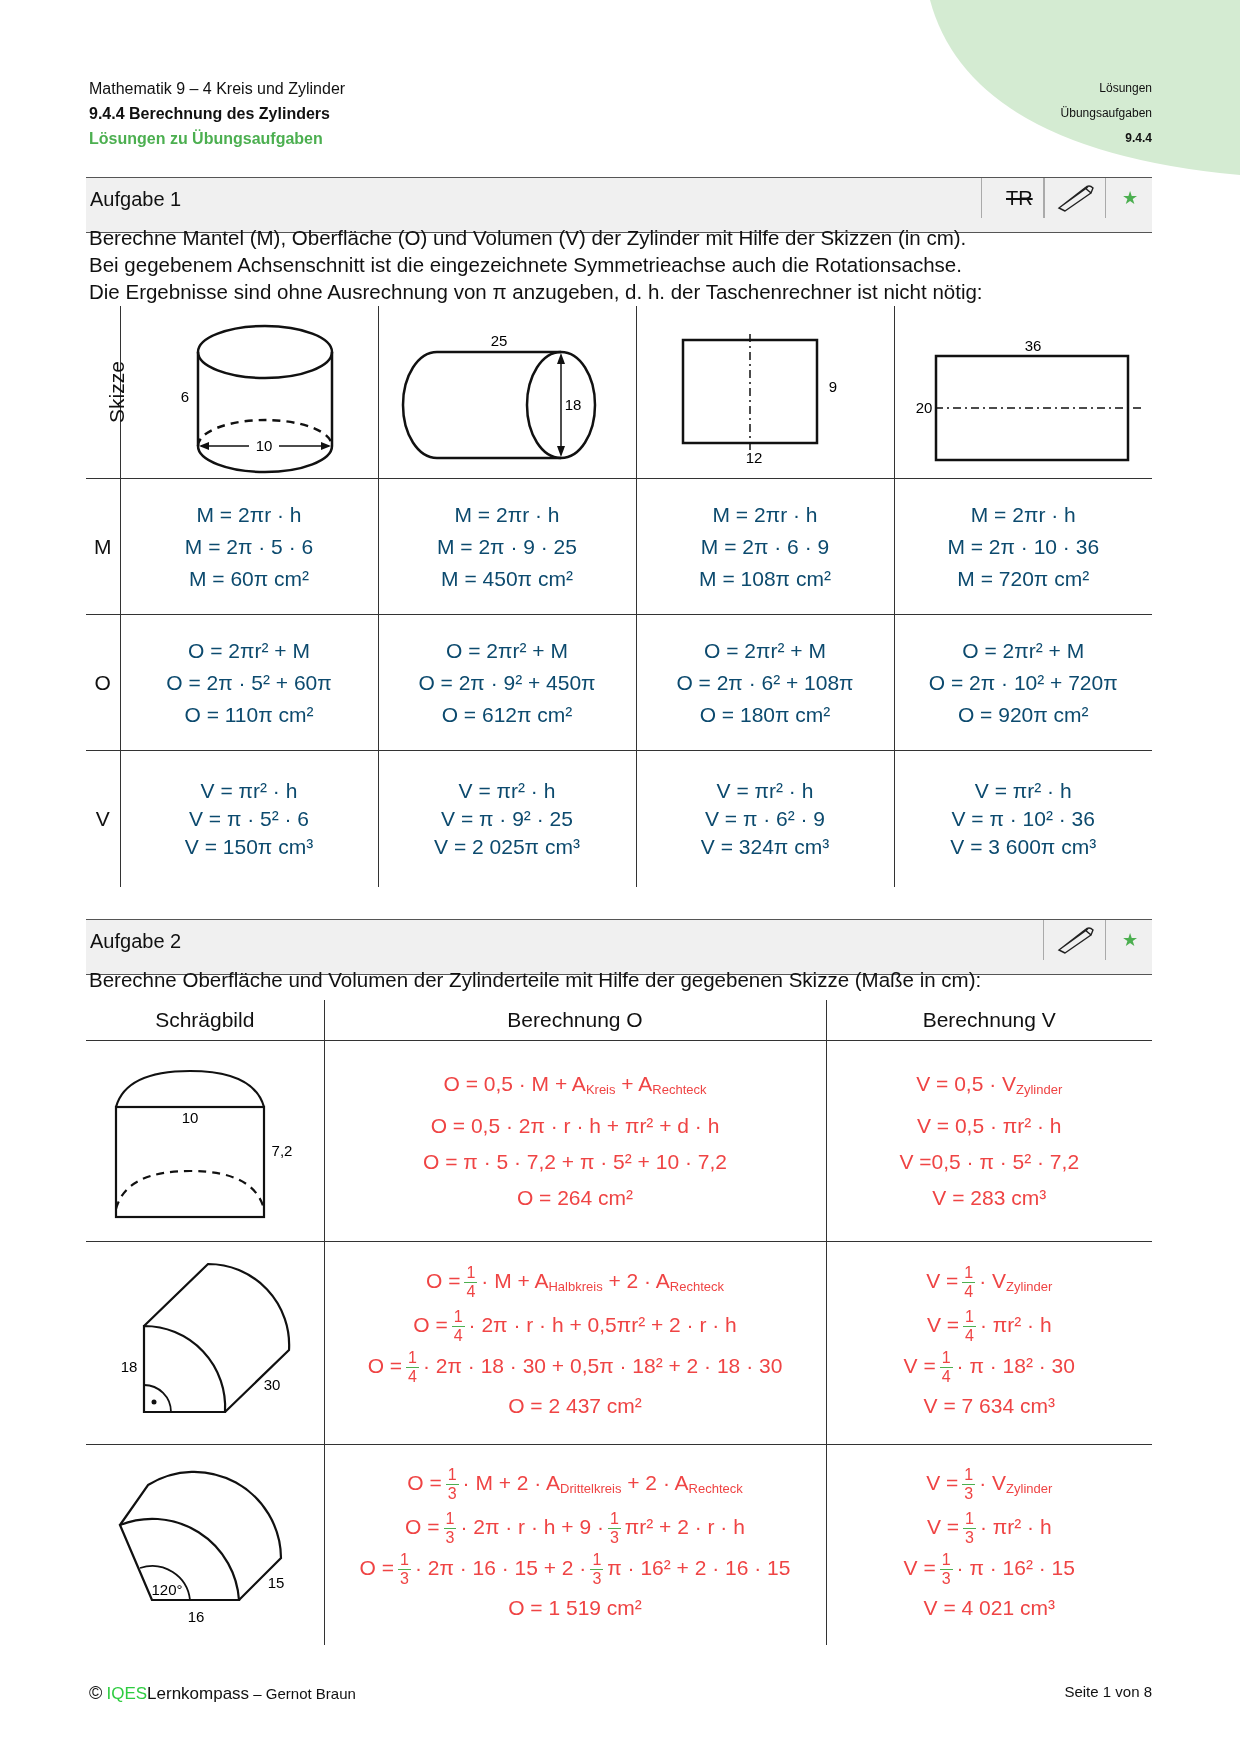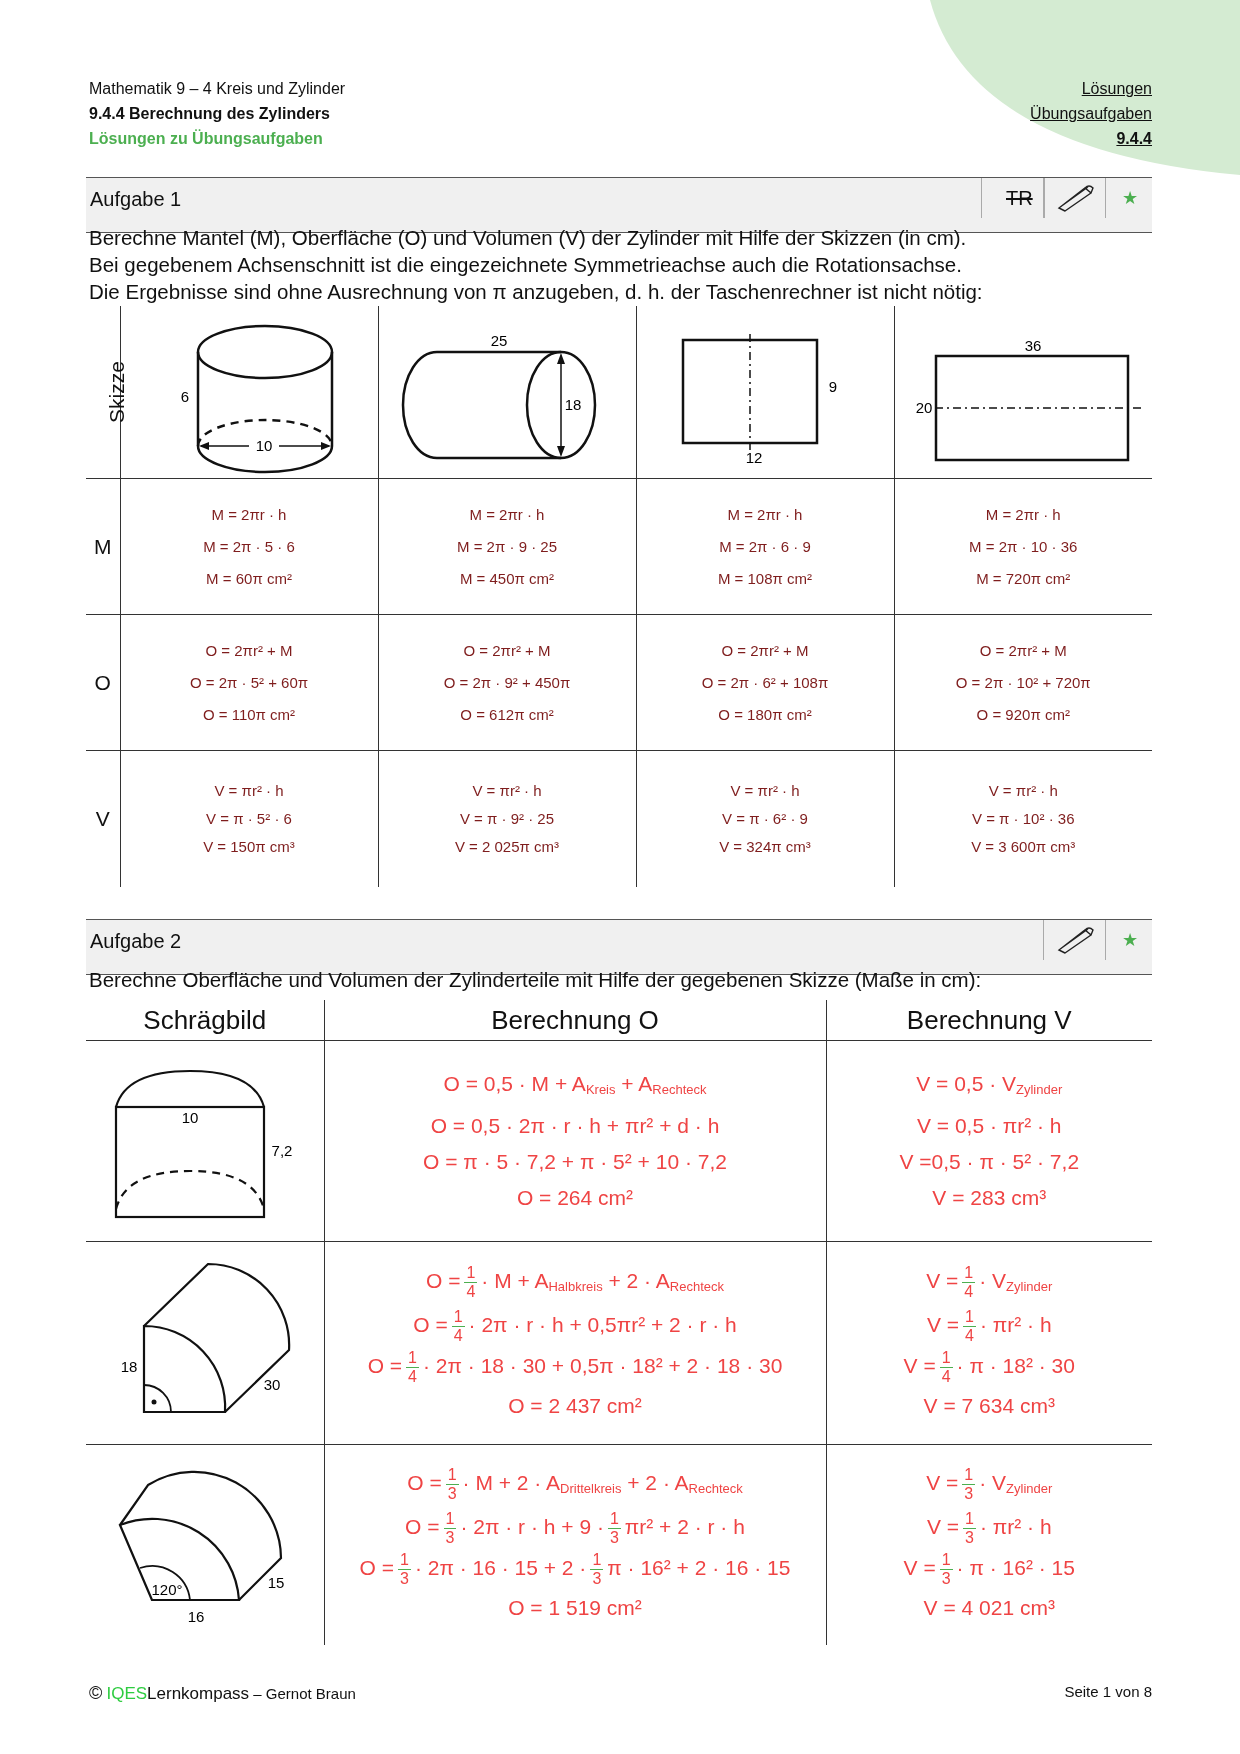--- a/index.html
+++ b/index.html
@@ -2,47 +2,47 @@
 <html><head>
 <meta charset="utf-8">
 <style>
   html, body { margin: 0; padding: 0; background: #ffffff; }
   body { width: 1240px; height: 1754px; position: relative; overflow: hidden;
          font-family: "Liberation Sans", sans-serif; color: #111; }
   .corner { position: absolute; right: 0; top: 0; width: 310px; height: 175px; }
   .hdr-left { position: absolute; left: 89px; top: 76px; font-size: 16px; line-height: 25px; }
   .hdr-left .bold { font-weight: bold; }
   .hdr-left .green { font-weight: bold; color: #4caf50; }
-  .hdr-right { position: absolute; right: 88px; top: 76px; font-size: 16px; line-height: 25px; text-align: right; text-decoration: underline; }
+  .hdr-right { position: absolute; right: 88px; top: 76px; font-size: 12px; line-height: 25px; text-align: right; }
   .hdr-right .bold { font-weight: bold; }
 
   .task-bar { position: absolute; left: 86px; width: 1066px; height: 56px; background: #f0f0f0;
               border-top: 1.5px solid #555; border-bottom: 1.5px solid #555; box-sizing: border-box; }
   .task-bar .title { position: absolute; left: 4px; top: 10px; font-size: 20px; }
   .task-bar .cell { position: absolute; top: 0; height: 40px; border-left: 1px solid #aaa; display:flex; align-items:center; justify-content:center; }
   .tr { font-size: 20px; text-decoration: line-through; }
   .star { color: #4caf50; font-size: 18px; }
 
   .intro { position: absolute; left: 89px; font-size: 20.5px; line-height: 27px; }
 
   table.t1 { position: absolute; left: 86px; top: 306px; width: 1066px; border-collapse: collapse; table-layout: fixed; }
   table.t1 td { border: 1.5px solid #333; text-align: center; vertical-align: middle; padding: 0; }
   table.t1 tr td:first-child { border-left: none; }
   table.t1 tr td:last-child { border-right: none; }
   table.t1 tr:first-child td { border-top: none; }
   table.t1 tr:last-child td { border-bottom: none; }
   .rowlabel { font-size: 21px; }
   .skizze { display: inline-block; transform: rotate(-90deg); font-size: 21px; }
-  .sol { color: #7f1d1d; font-size: 15px; line-height: 32px; }
+  .sol { color: #0c4a6e; font-size: 21px; line-height: 32px; }
 
   table.t2 { position: absolute; left: 86px; top: 1000px; width: 1066px; border-collapse: collapse; table-layout: fixed; }
   table.t2 td, table.t2 th { border: 1.5px solid #333; text-align: center; vertical-align: middle; padding: 0; }
   table.t2 tr td:first-child, table.t2 tr th:first-child { border-left: none; }
   table.t2 tr td:last-child, table.t2 tr th:last-child { border-right: none; }
-  table.t2 th { font-weight: normal; font-size: 26px; height: 40px; border-top: none; }
+  table.t2 th { font-weight: normal; font-size: 21px; height: 40px; border-top: none; }
   table.t2 tr:last-child td { border-bottom: none; }
   .sol2 { color: #ef4444; font-size: 21px; line-height: 32px; }
   .sol2 .ln { display: block; margin: 4px 0; }
   sub.s { font-size: 13px; vertical-align: -3px; }
   .frac { display: inline-flex; flex-direction: column; vertical-align: middle; font-size: 16px; line-height: 18px; margin: 0 4px; text-align: center; }
   .frac .n { border-bottom: 1px solid #4caf50; padding: 0 2px; }
 
   .footer { position: absolute; top: 1683px; left: 89px; font-size: 15px; }
   .footer .iqes { color: #2ecc40; font-size: 17px; }
   .footer .lk { font-size: 17px; }

